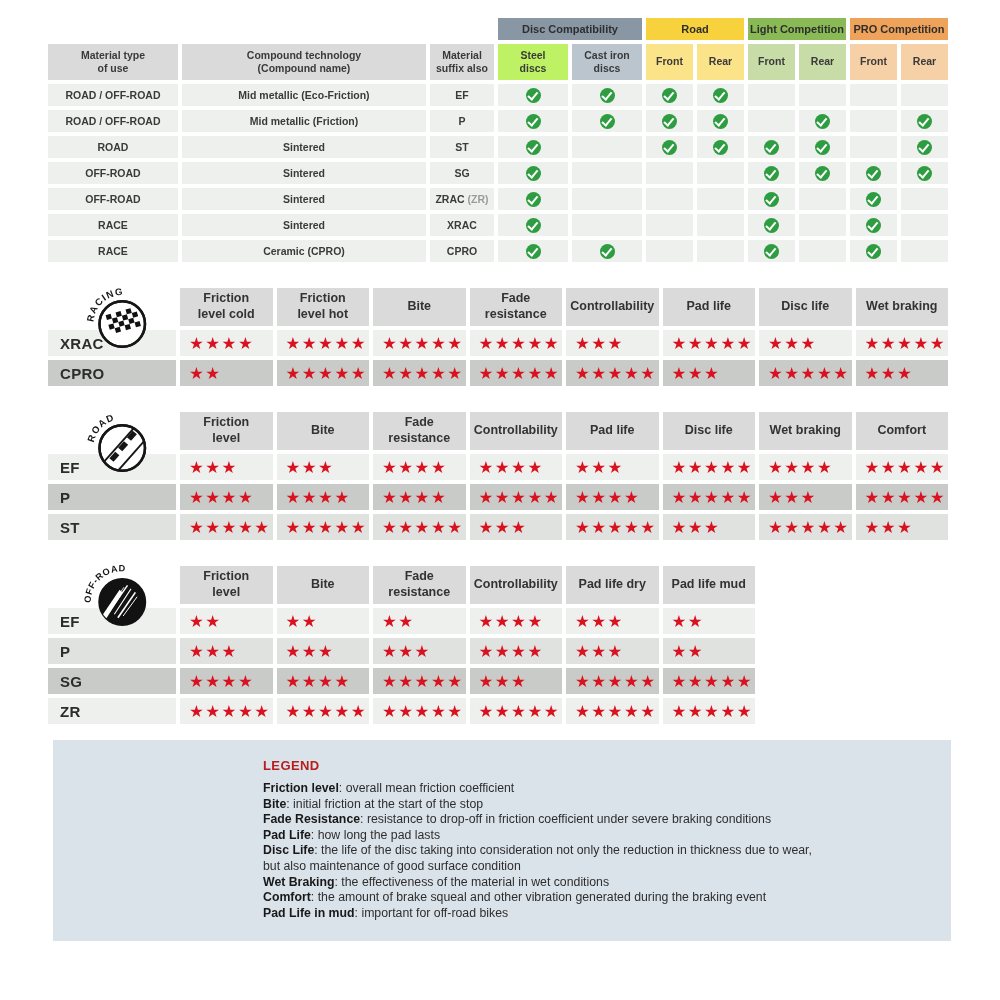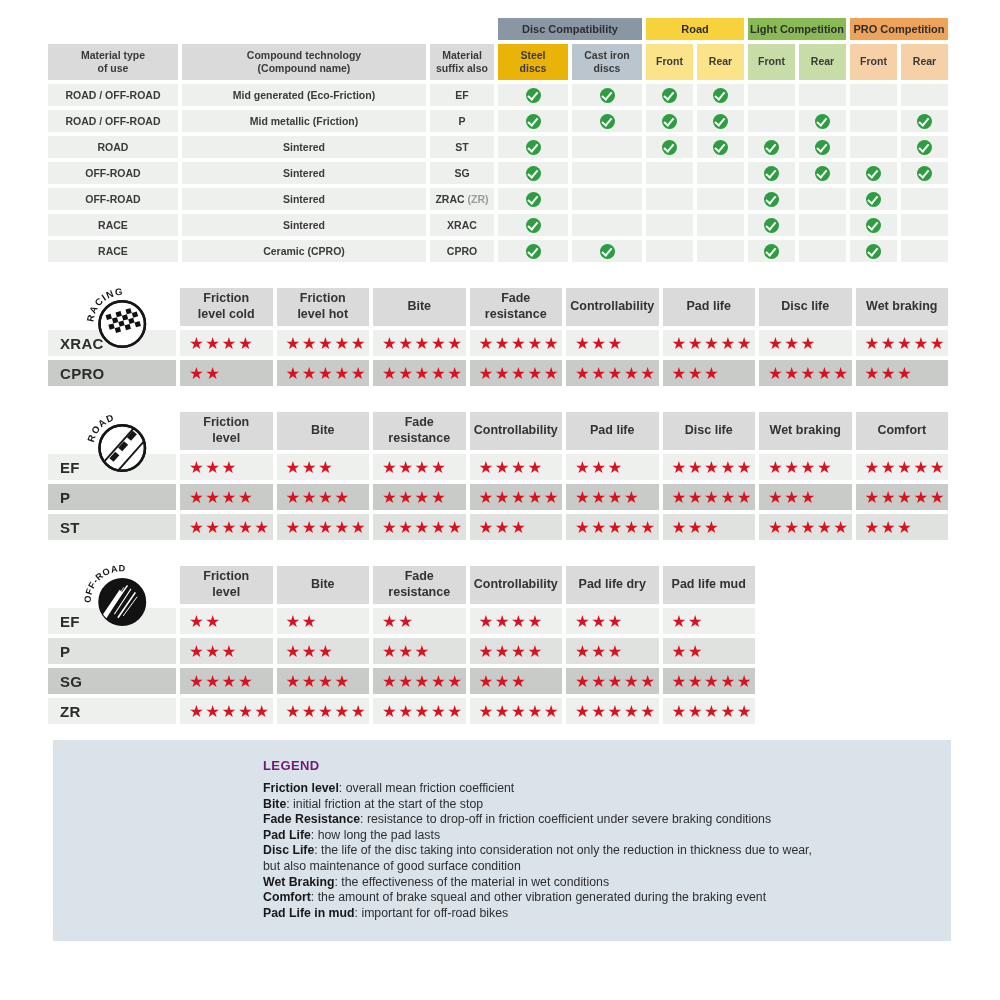--- a/index.html
+++ b/index.html
@@ -27,53 +27,53 @@
   .stars-cell{justify-content:flex-start;padding-left:9px;color:#d8121f;font-size:16.5px;letter-spacing:1.5px;line-height:1;}
   .sh-light{background:#eef0ee;}
   .sh-medium{background:#e0e2e0;}
   .sh-dark{background:#c9cbc9;}
   .icon-wrap{position:absolute;left:34px;top:-6px;width:70px;height:70px;}
   .arc-text{font-size:11px;font-weight:700;letter-spacing:1.4px;fill:#161616;}
   .arc-text-long{font-size:10.5px;font-weight:700;letter-spacing:.7px;fill:#161616;}
   
   .legend{box-sizing:border-box;width:898px;margin:16px 0 0 5px;background:#dbe3ea;
     padding:18px 24px 20px 210px;}
-  .legend h3{margin:0 0 8px 0;font-size:13px;font-weight:700;color:#701a75;letter-spacing:.4px;}
+  .legend h3{margin:0 0 8px 0;font-size:13px;font-weight:700;color:#b91c1c;letter-spacing:.4px;}
   .legend p{margin:0;font-size:12.3px;line-height:15.6px;color:#2e2e2e;}
   .legend b{color:#181818;}
 </style>
 </head>
 <body>
 
 <div class="page">
 
   <section>
     <div id="compat-grid" style="grid-template-columns: 130px 244px 64px 70px 70px 47px 47px 47px 47px 47px 47px; grid-template-rows: 22px 36px repeat(7, 22px);">
         <div class="cell group-h" style="background: rgb(137, 150, 163); grid-area: 1 / 4 / auto / span 2;">Disc Compatibility</div>
         <div class="cell group-h" style="background: rgb(248, 210, 60); grid-area: 1 / 6 / auto / span 2;">Road</div>
         <div class="cell group-h" style="background: rgb(138, 186, 85); grid-area: 1 / 8 / auto / span 2;">Light Competition</div>
         <div class="cell group-h" style="background: rgb(239, 162, 89); grid-area: 1 / 10 / auto / span 2;">PRO Competition</div>
         <div class="cell compat-head" style="grid-area: 2 / 1;">Material type
 of use</div>
         <div class="cell compat-head" style="grid-area: 2 / 2;">Compound technology
 (Compound name)</div>
         <div class="cell compat-head" style="grid-area: 2 / 3;">Material
 suffix also</div>
-        <div class="cell compat-head" style="background: #eab308; grid-area: 2 / 4; text-align: center;">Steel
+        <div class="cell compat-head" style="background: #bef264; grid-area: 2 / 4; text-align: center;">Steel
 discs</div>
         <div class="cell compat-head" style="background: rgb(187, 197, 206); grid-area: 2 / 5;">Cast iron
 discs</div>
         <div class="cell compat-head" style="background: rgb(251, 227, 138); grid-area: 2 / 6;">Front</div>
         <div class="cell compat-head" style="background: rgb(251, 227, 138); grid-area: 2 / 7;">Rear</div>
         <div class="cell compat-head" style="background: rgb(200, 220, 168); grid-area: 2 / 8;">Front</div>
         <div class="cell compat-head" style="background: rgb(200, 220, 168); grid-area: 2 / 9;">Rear</div>
         <div class="cell compat-head" style="background: rgb(246, 208, 167); grid-area: 2 / 10;">Front</div>
         <div class="cell compat-head" style="background: rgb(246, 208, 167); grid-area: 2 / 11;">Rear</div>
         <div class="cell compat-data" style="grid-area: 3 / 1;">ROAD / OFF-ROAD</div>
-        <div class="cell compat-data" style="grid-area: 3 / 2;">Mid generated (Eco-Friction)</div>
+        <div class="cell compat-data" style="grid-area: 3 / 2;">Mid metallic (Eco-Friction)</div>
         <div class="cell compat-data" style="grid-area: 3 / 3;">EF</div>
         <div class="cell compat-data" style="grid-area: 3 / 4;">
           <span class="check-icon"></span>
         </div>
         <div class="cell compat-data" style="grid-area: 3 / 5;">
           <span class="check-icon"></span>
         </div>
         <div class="cell compat-data" style="grid-area: 3 / 6;">
           <span class="check-icon"></span>
         </div>

